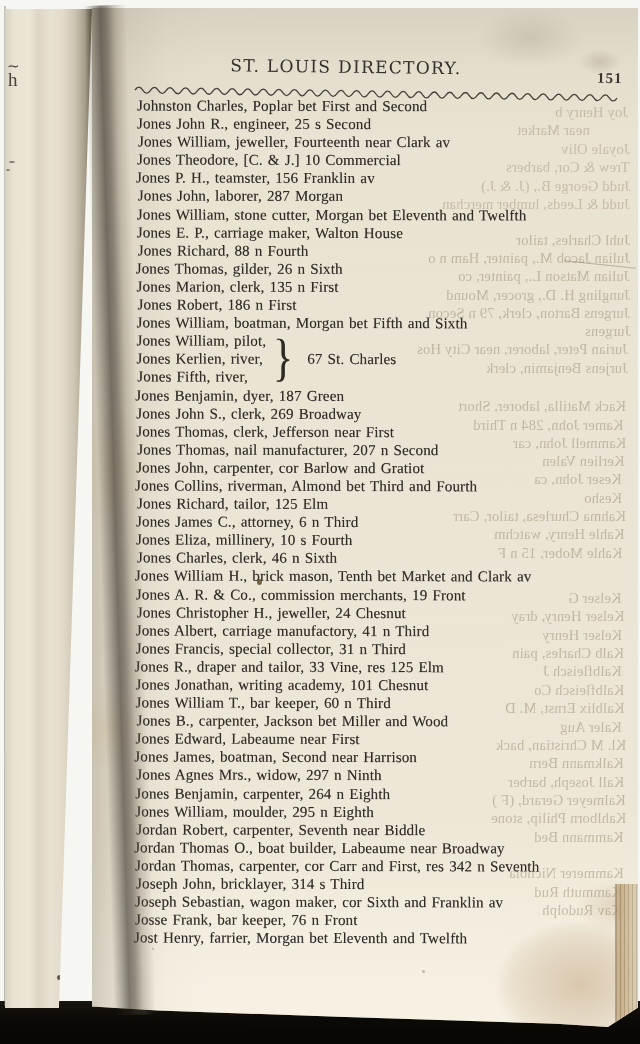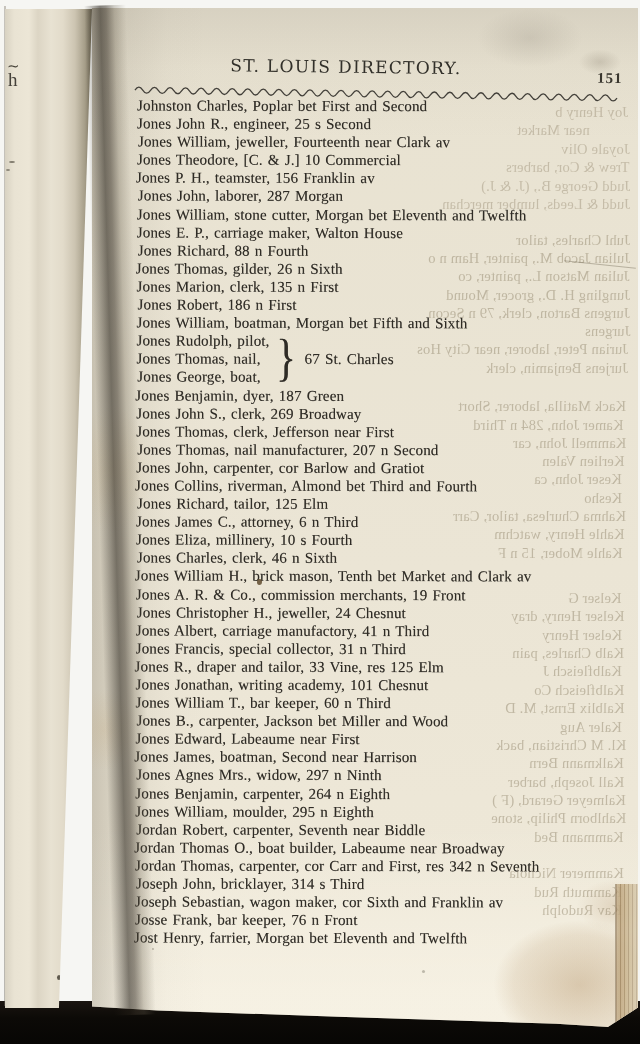--- a/index.html
+++ b/index.html
@@ -103,21 +103,21 @@
     transform:rotate(0.15deg);
     text-shadow:0.2px 0.2px 0.3px rgba(46,43,37,.45);
   }
   .entry:nth-child(3n){transform:translateX(1px);}
   .entry:nth-child(5n){transform:translateX(-1px);}
   .entry-group{display:flex; align-items:center;}
   .group-brace{
     font-size:52px; line-height:52px; height:54px;
     transform:scaleX(.8); margin:0 2px 0 4px; font-weight:400; color:#2e2b25;
   }
-  .group-address{margin-left:4px;}
+  .group-address{margin-left:10px;}
   
   .ghosts{position:absolute; inset:0; overflow:hidden; z-index:0;}
   .ghost{
     position:absolute; transform:scaleX(-1);
     color:rgba(128,115,88,.40); font-size:14.5px; white-space:nowrap;
     letter-spacing:.2px; filter:blur(.3px);
   }
   .hdr-ghost{color:rgba(128,115,88,.34);}
 </style>
 </head>
@@ -196,23 +196,23 @@
         <div class="entry">Jones John, laborer, 287 Morgan</div>
         <div class="entry">Jones William, stone cutter, Morgan bet Eleventh and Twelfth</div>
         <div class="entry">Jones E. P., carriage maker, Walton House</div>
         <div class="entry">Jones Richard, 88 n Fourth</div>
         <div class="entry">Jones Thomas, gilder, 26 n Sixth</div>
         <div class="entry">Jones Marion, clerk, 135 n First</div>
         <div class="entry">Jones Robert, 186 n First</div>
         <div class="entry">Jones William, boatman, Morgan bet Fifth and Sixth</div>
         <div class="entry-group">
           <div class="group-names">
-            <div class="entry group-name">Jones Rudolph, pilot,</div>
-            <div class="entry group-name">Jones Thomas, nail,</div>
-            <div class="entry group-name">Jones George, boat,</div>
+            <div class="entry group-name">Jones William, pilot,</div>
+            <div class="entry group-name">Jones Kerlien, river,</div>
+            <div class="entry group-name">Jones Fifth, river,</div>
           </div>
           <div class="group-brace">}</div>
           <div class="group-address">67 St. Charles</div>
         </div>
         <div class="entry">Jones Benjamin, dyer, 187 Green</div>
         <div class="entry">Jones John S., clerk, 269 Broadway</div>
         <div class="entry">Jones Thomas, clerk, Jefferson near First</div>
         <div class="entry">Jones Thomas, nail manufacturer, 207 n Second</div>
         <div class="entry">Jones John, carpenter, cor Barlow and Gratiot</div>
         <div class="entry">Jones Collins, riverman, Almond bet Third and Fourth</div>

